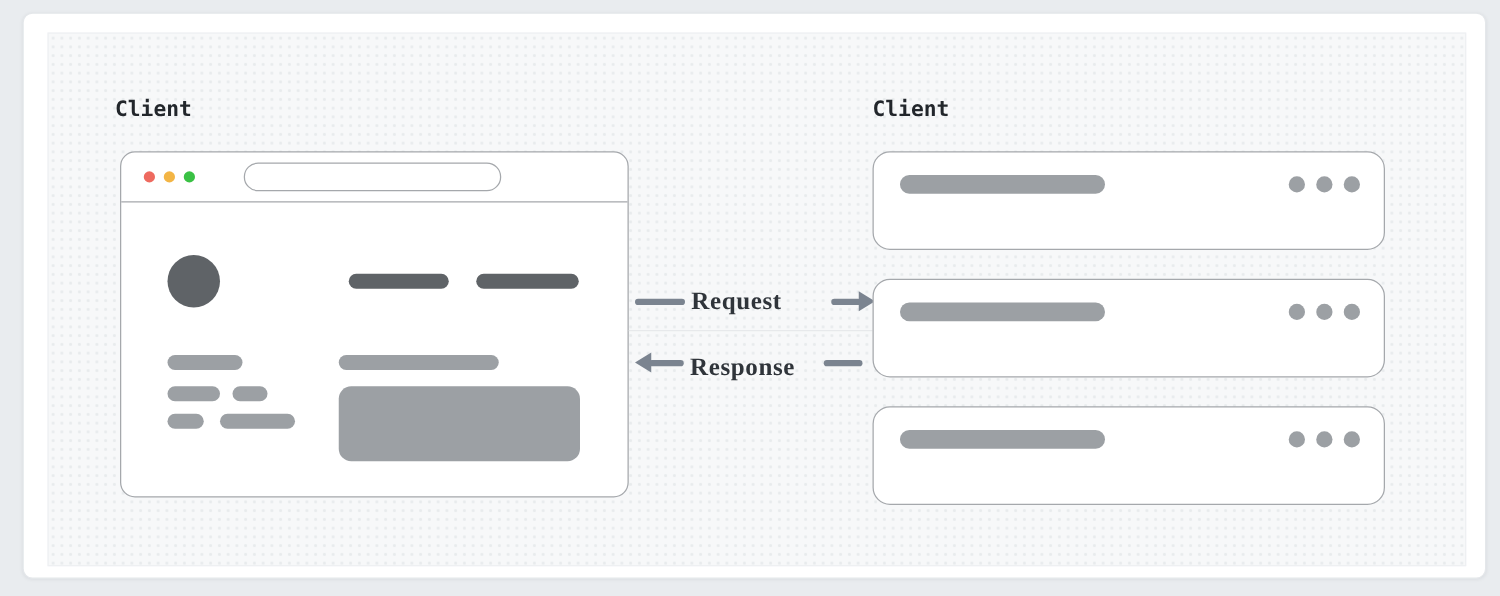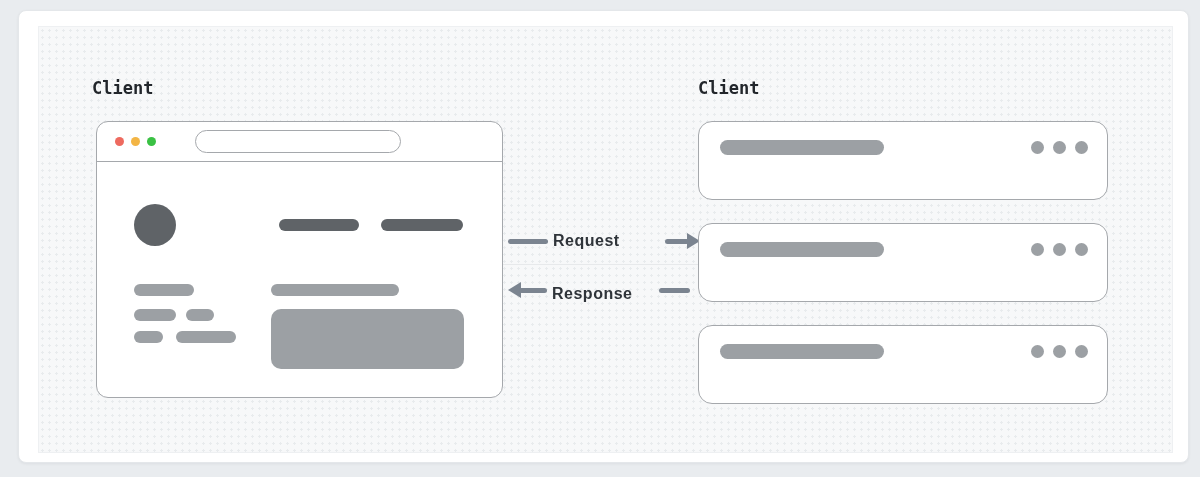--- a/index.html
+++ b/index.html
@@ -67,23 +67,23 @@
   .g1r{left:174px;top:162px;width:128px;height:12px;}
   .g2a{left:37px;top:187px;width:42px;height:12px;}
   .g2b{left:89px;top:187px;width:28px;height:12px;}
   .g3a{left:37px;top:209px;width:29px;height:12px;}
   .g3b{left:79px;top:209px;width:60px;height:12px;}
   .bigblock{left:174px;top:187px;width:193px;height:60px;border-radius:10px;}
 
   
   .mid-divider{position:absolute;left:503px;top:264px;width:195px;height:1px;background:#e7e9eb;}
   .flow-label{
-    position:absolute;font-weight:700;font-size:16px;line-height:22px;
+    position:absolute;font-weight:700;font-size:20px;line-height:22px;
     letter-spacing:.5px;color:var(--flow-text,#2f343a);
-    font-family:Liberation Sans, sans-serif;
+    font-family:Liberation Serif, serif;
   }
   .req-label{left:553px;top:230px;}
   .resp-label{left:552px;top:283px;}
   .dash{position:absolute;height:5px;border-radius:3px;background:var(--arrow,#7b8490);}
   .req-dash{left:508px;top:239px;width:40px;}
   .req-shaft{left:665px;top:239px;width:24px;}
   .req-head{
     position:absolute;left:687px;top:233px;width:0;height:0;
     border-left:13px solid var(--arrow,#7b8490);
     border-top:8.5px solid transparent;border-bottom:8.5px solid transparent;

